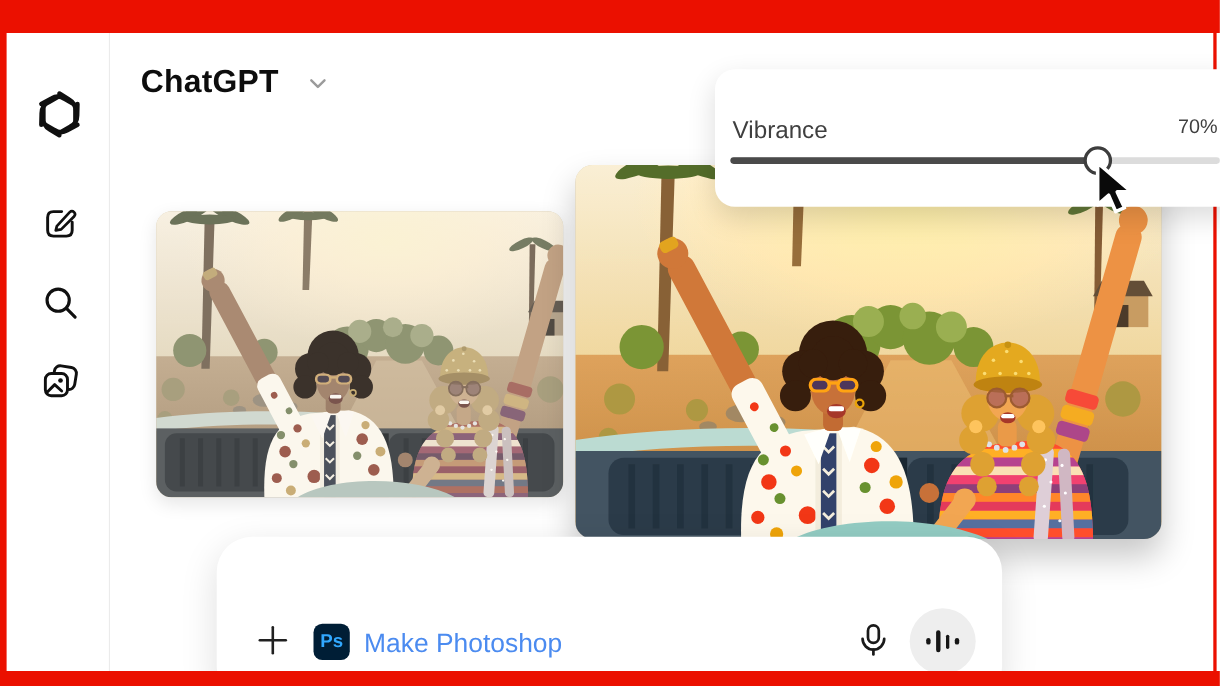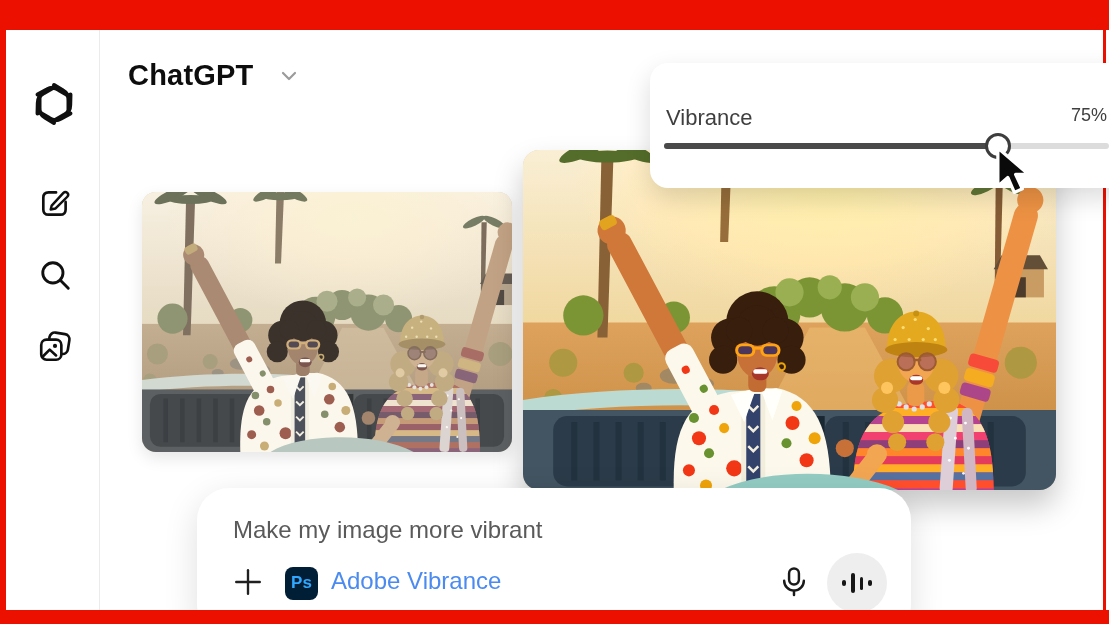--- a/index.html
+++ b/index.html
@@ -56,21 +56,21 @@
   
   .composer { position:absolute; left:197px; top:488px; width:714px; height:150px;
               background:#ffffff; border-radius:32px; z-index:2;
               box-shadow:0 10px 34px rgba(0,0,0,.13); }
   .composer-prompt { position:absolute; left:36px; top:28px; font-size:24px; color:#5a5a5a; }
   .composer-row { position:absolute; left:34px; right:24px; top:66px; height:58px;
                   display:flex; align-items:center; }
   .icon-btn { border:none; background:transparent; cursor:pointer; display:flex;
               align-items:center; justify-content:center; padding:0; }
   .plus-btn { width:34px; height:34px; }
-  .attachment-chip { display:flex; align-items:flex-start; gap:13px; margin-left:20px; cursor:pointer;
+  .attachment-chip { display:flex; align-items:flex-end; gap:13px; margin-left:20px; cursor:pointer;
                      background:transparent; border:none; }
   .ps-badge { width:33px; height:33px; border-radius:8px; background:#001E36; color:#31A8FF;
               font-size:17px; font-weight:700; display:flex; align-items:center; justify-content:center; }
   .attachment-label { font-size:24px; color:#4B8BF0; }
   .composer-spacer { flex:1; }
   .mic-btn { width:38px; height:38px; margin-right:14px; }
   .voice-btn { width:60px; height:60px; border-radius:50%; background:#eeeeee; }
 
   
   .voice-bars { display:flex; align-items:center; gap:5px; }
@@ -385,48 +385,47 @@
       </svg>
   </figure>
   <figure class="photo photo--right" aria-label="Two friends laughing in a convertible in the desert — vibrance enhanced">
     <svg class="photo-art" viewBox="0 0 530 345" preserveAspectRatio="xMidYMid slice">
         <use href="#scene"></use>
       </svg>
   </figure>
 
   <section class="vibrance-panel">
     <span class="vibrance-label">Vibrance</span>
-    <span class="vibrance-value">75%</span>
+    <span class="vibrance-value">70%</span>
     <div class="slider" style="--pct: 75%;">
       <div class="slider-track" style="background: rgb(220, 220, 220);"></div>
       <div class="slider-fill" style="background: rgb(74, 74, 74);"></div>
       <div class="slider-thumb"></div>
     </div>
   </section>
 
   <span class="cursor">
     <svg width="44" height="50" viewBox="0 0 23 26">
       <path d="M1.5,1 L1.5,21 L6.7,16.4 L10.1,24.2 L14.3,22.3 L10.8,14.8 L17.6,14.8 Z" fill="#0a0a0a" stroke="#ffffff" stroke-width="1.7" stroke-linejoin="round"></path>
     </svg>
   </span>
 
   <section class="composer">
-    <div class="composer-prompt">Make my image more vibrant</div>
     <div class="composer-row">
       <button class="icon-btn plus-btn">
         <span>
           <svg viewBox="0 0 28 28" width="30" height="30" fill="none" stroke="#202020" stroke-width="2.2" stroke-linecap="round">
             <line x1="14" y1="3" x2="14" y2="25"></line>
               <line x1="3" y1="14" x2="25" y2="14"></line>
           </svg>
         </span>
       </button>
       <button class="attachment-chip">
         <span class="ps-badge" style="background: rgb(0, 30, 54); color: rgb(49, 168, 255);">Ps</span>
-        <span class="attachment-label" style="color: rgb(75, 139, 240);">Adobe Vibrance</span>
+        <span class="attachment-label" style="color: rgb(75, 139, 240);">Make Photoshop</span>
       </button>
       <span class="composer-spacer"></span>
       <button class="icon-btn mic-btn">
         <span>
           <svg viewBox="0 0 26 26" width="32" height="32" fill="none" stroke="#1a1a1a" stroke-width="2" stroke-linecap="round">
             <rect x="9" y="2" width="8" height="13" rx="4"></rect>
             <path d="M5,12 a8,8 0 0 0 16,0"></path>
             <line x1="13" y1="20" x2="13" y2="23.5"></line>
           </svg>
         </span>

